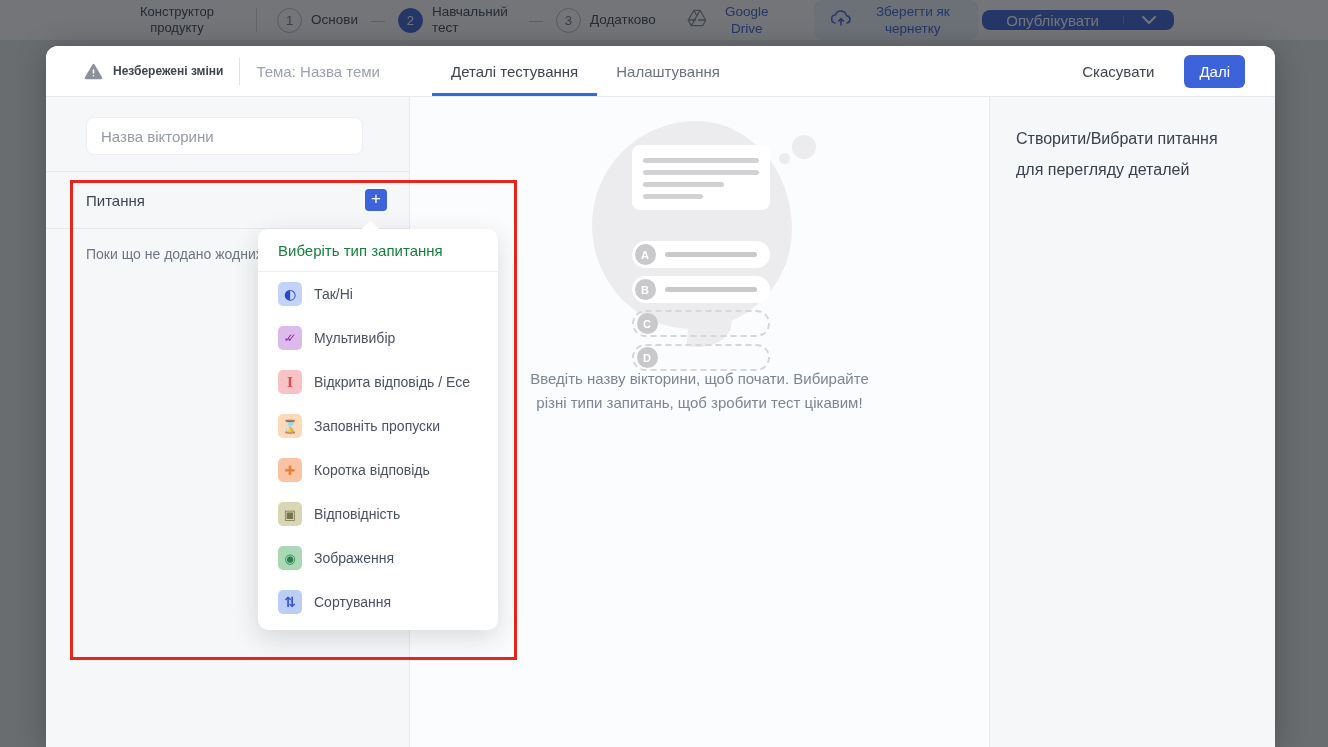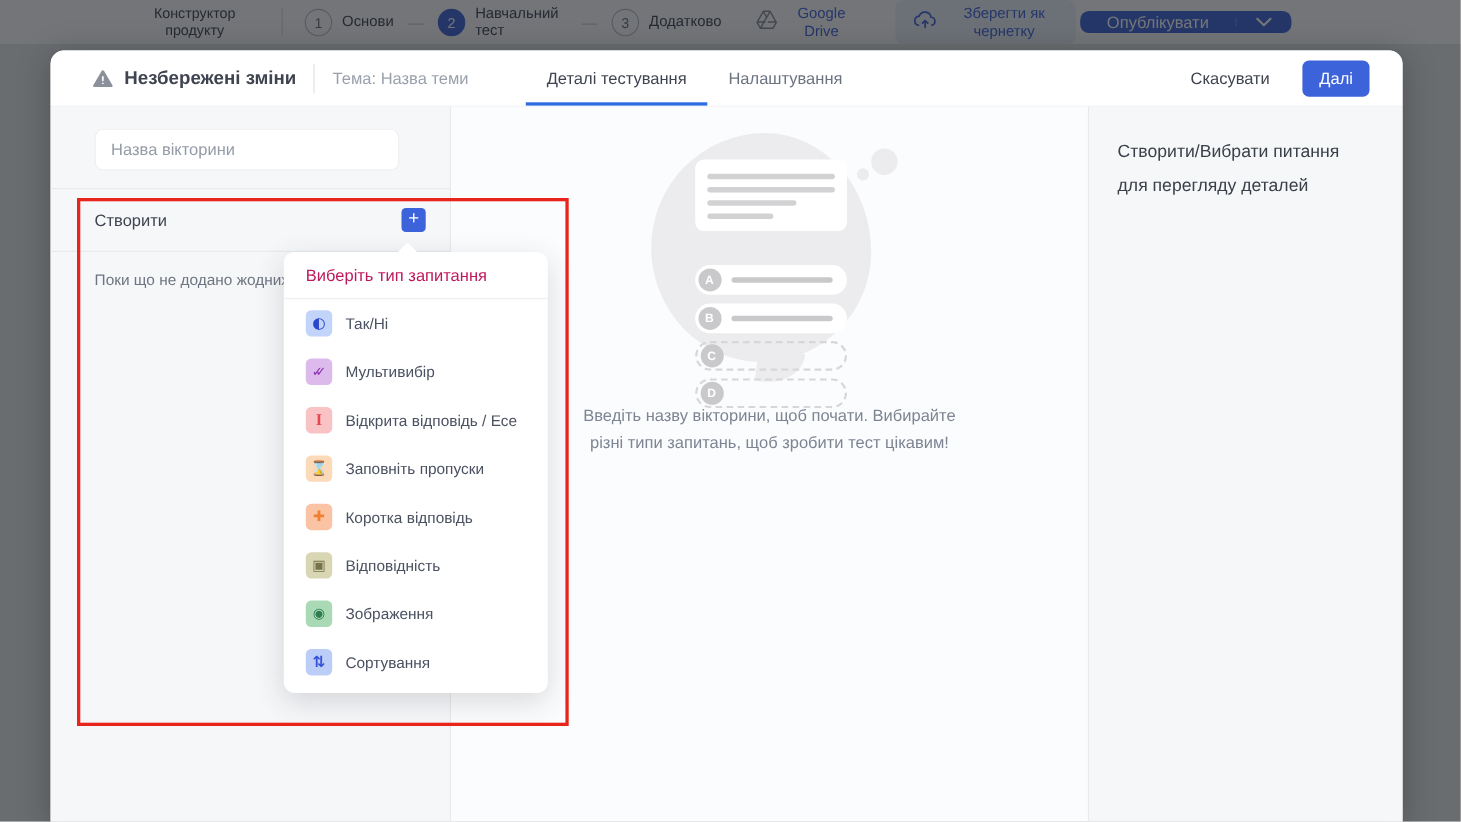--- a/index.html
+++ b/index.html
@@ -39,21 +39,21 @@
   .dim-overlay { position:absolute; inset:0; background:rgba(22,25,30,0.60); z-index:5; }
 
   
   .modal { position:absolute; left:46px; top:46px; width:1229px; height:701px;
     background:#fff; border-radius:12px 12px 0 0; z-index:10; display:flex;
     flex-direction:column; box-shadow:0 4px 30px rgba(0,0,0,0.25); }
   .modal-header { height:51px; flex:0 0 51px; display:flex; align-items:center;
     padding:0 30px 0 38px; border-bottom:1px solid #e7e9ec; background:#fff;
     border-radius:12px 12px 0 0; }
   .warn-icon { width:19px; height:17px; flex:0 0 auto; }
-  .modal-title { font-size:17px; font-weight:700; color:#3f4450; margin-left:10px;
+  .modal-title { font-size:12px; font-weight:700; color:#3f4450; margin-left:10px;
     white-space:nowrap; }
   .hdr-vdivider { width:1px; height:27px; background:#dde0e4; margin:0 16px; }
   .modal-subtitle { font-size:15px; color:#9aa1ac; white-space:nowrap; }
   .tabs { display:flex; align-self:stretch; margin-left:52px; }
   .tab { display:flex; align-items:center; padding:0 19px; font-size:15px; color:#6b7280;
     cursor:pointer; border-bottom:3px solid transparent; border-top:3px solid transparent; }
   .tab[data-active="true"] { color:#3f4450; border-bottom-color:#2e6ce4; }
   .hdr-right { margin-left:auto; display:flex; align-items:center; }
   .cancel-link { font-size:15px; color:#3f4450; cursor:pointer; }
   .next-btn { margin-left:30px; background:#3d63da; color:#fff; font-size:15px;
@@ -114,21 +114,21 @@
   
   .red-highlight { position:absolute; left:70px; top:180px; width:447px; height:480px;
     border:3px solid #e8251d; z-index:40; pointer-events:none; }
 
   
   .dropdown { position:absolute; left:258px; top:229px; width:240px; background:#fff;
     border-radius:10px; box-shadow:0 8px 26px rgba(40,44,52,0.16); z-index:30;
     padding-bottom:6px; }
   .dd-notch { position:absolute; top:-6px; left:106px; width:13px; height:13px;
     background:#fff; transform:rotate(45deg); border-radius:2px; }
-  .dd-header { padding:13px 20px 12px; font-size:15px; font-weight:500; color:#be185d;
+  .dd-header { padding:13px 20px 12px; font-size:15px; font-weight:500; color:#15803d;
     border-bottom:1px solid #eceef1; }
   .dd-item { height:44px; display:flex; align-items:center; padding:0 20px; cursor:pointer; }
   .dd-icon { width:24px; height:24px; border-radius:5px; display:flex; align-items:center;
     justify-content:center; font-size:14px; font-family:"DejaVu Sans", sans-serif;
     flex:0 0 auto; }
   .dd-label { font-size:14px; color:#4a5160; margin-left:12px; white-space:nowrap; }
   .glyph-multi { letter-spacing:-7px; padding-right:7px; font-size:12px; font-weight:700; }
   .glyph-serif { font-family:"Liberation Serif", serif; font-weight:700; font-size:15px; }
   .glyph-sm { font-size:13px; }
   .glyph-bold { font-weight:700; }
@@ -214,21 +214,21 @@
   </div>
 
   <div class="modal-body">
 
     <div class="left-panel">
       <div class="quiz-name-wrap">
         <input class="quiz-name-input" type="text" value="" placeholder="Назва вікторини" style="">
       </div>
       <div class="lp-divider"></div>
       <div class="questions-row">
-        <span class="questions-title">Створити</span>
+        <span class="questions-title">Питання</span>
         <button class="add-question-btn">
             <span>+</span>
           </button>
       </div>
       <div class="lp-divider" style="margin-top:0"></div>
       <div class="empty-text">Поки що не додано жодних</div>
     </div>
 
     <div class="center-panel">
       <div class="illustration">

